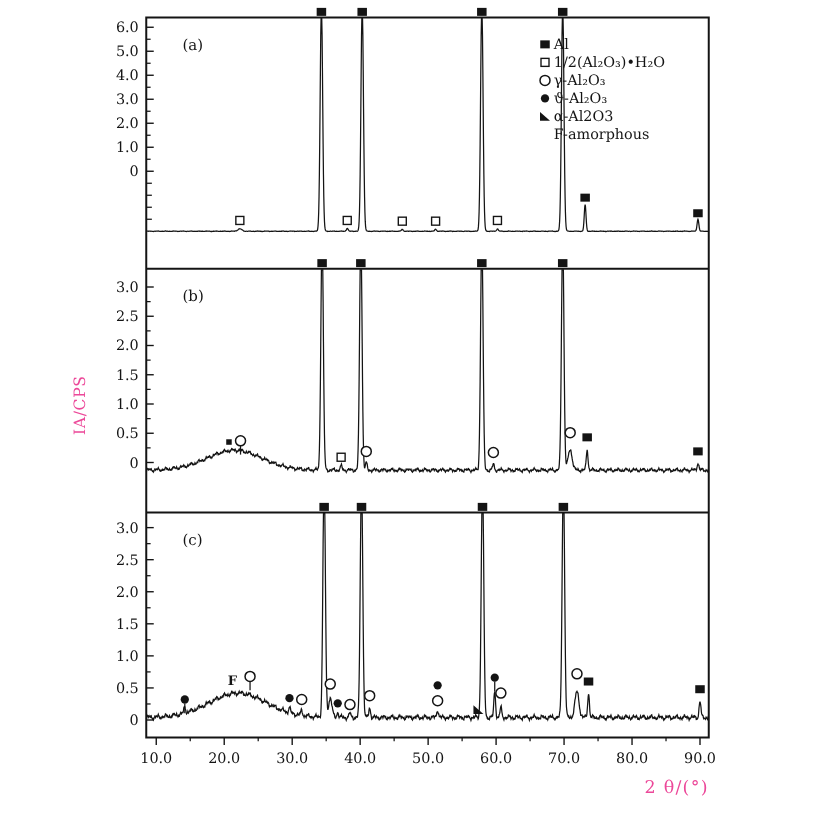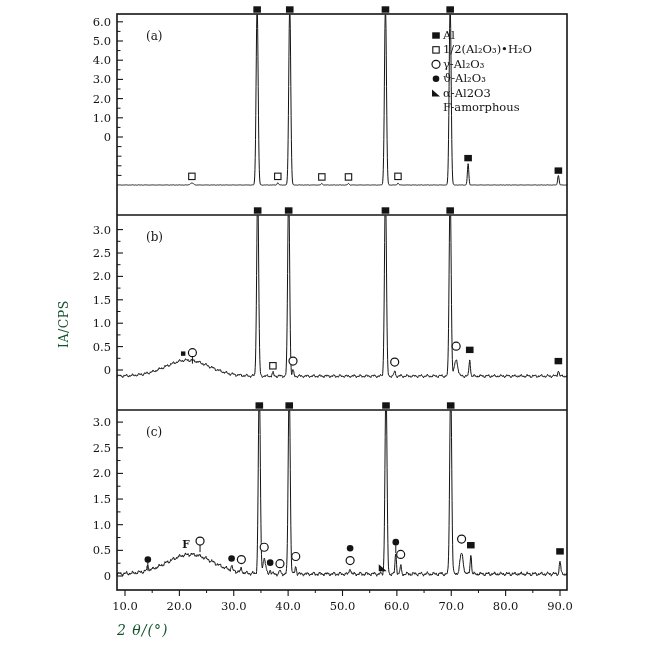--- a/index.html
+++ b/index.html
@@ -1,20 +1,20 @@
 <!DOCTYPE html>
 <html><head>
 <meta charset="utf-8">
 <style>
   html,body{margin:0;padding:0;background:#ffffff;}
   #figure{position:relative;width:615px;height:658px;background:#ffffff;overflow:hidden;
-          font-family:"DejaVu Serif", "Liberation Serif", serif;color:#14532d;}
+          font-family:"DejaVu Serif", "Liberation Serif", serif;color:#ec4899;}
   #plot{position:absolute;left:0;top:0;}
-  #xlabel{position:absolute;left:117px;top:622px;width:450px;text-align:left;
-          font-size:14px;letter-spacing:1px;font-style:italic;}
+  #xlabel{position:absolute;left:117px;top:622px;width:450px;text-align:right;
+          font-size:14px;letter-spacing:1px;}
   #ylabel{position:absolute;left:56px;top:348px;transform-origin:0 0;transform:rotate(-90deg);
           font-size:12.5px;letter-spacing:.5px;white-space:nowrap;}
 </style>
 </head>
 <body>
 
 <div id="figure">
   <svg id="plot" width="655" height="658" viewBox="0 0 655 658">
       <rect x="117" y="14" width="450" height="576" fill="none" stroke="#141414" stroke-width="1.6"></rect>
       <line x1="117" y1="215" x2="567" y2="215" stroke="#141414" stroke-width="1.6"></line>

